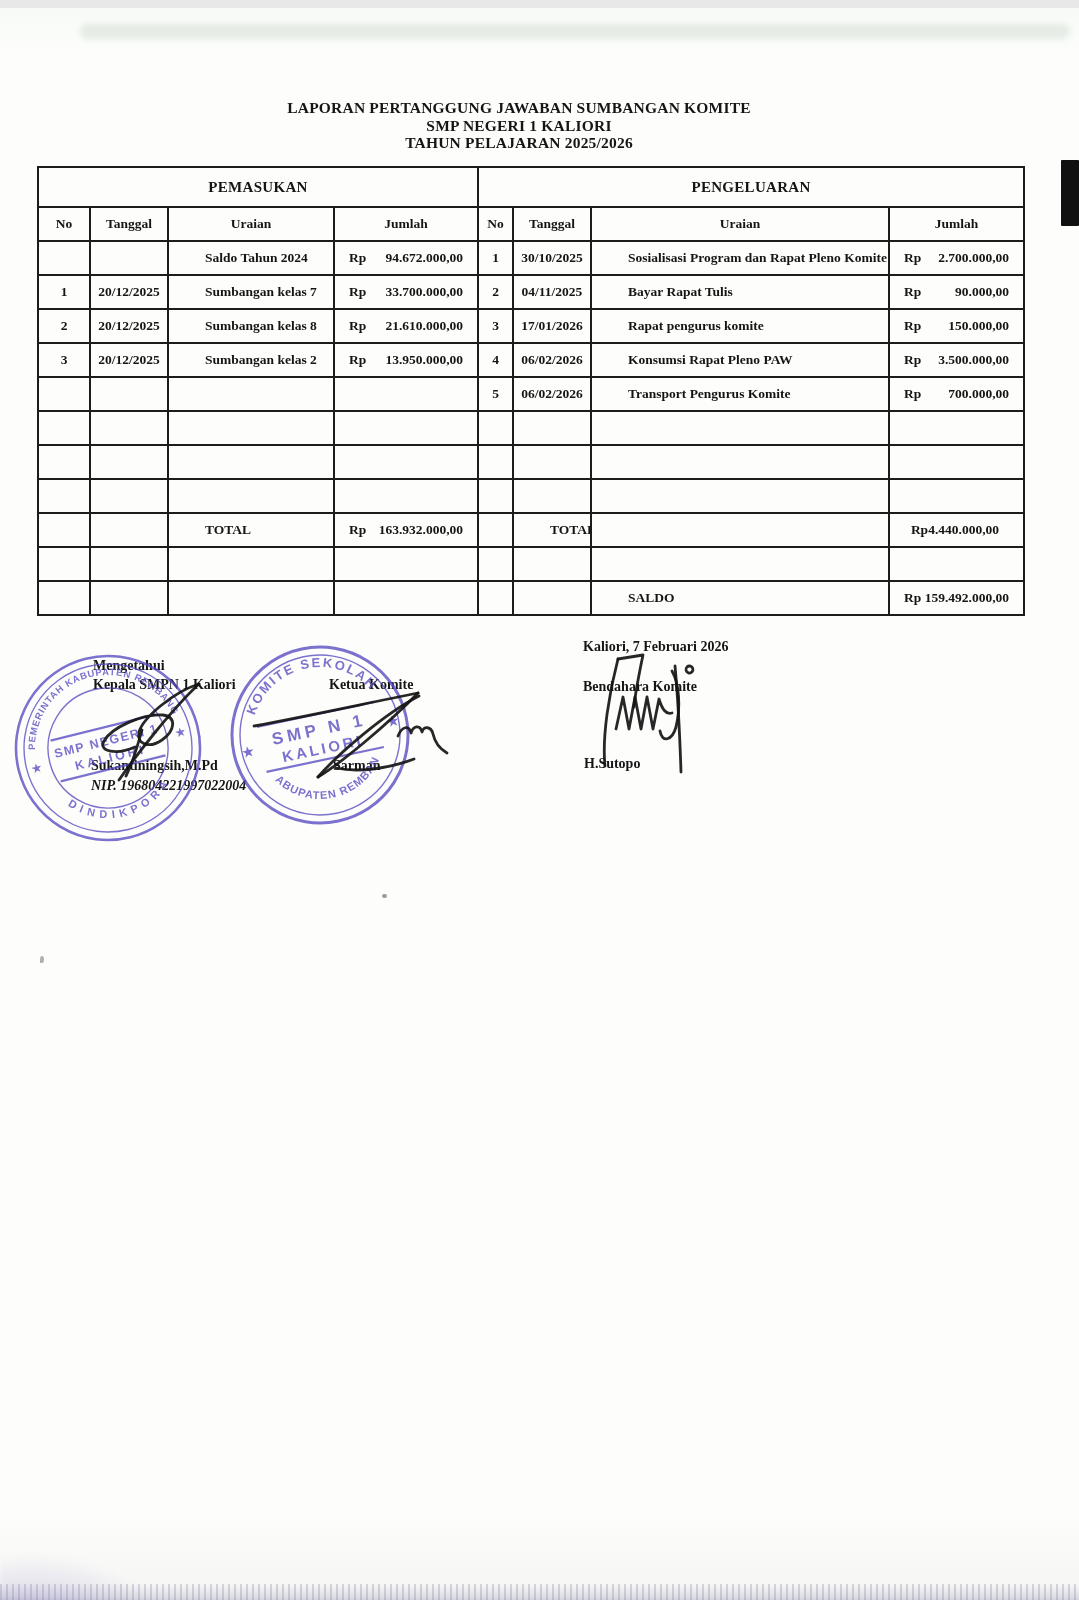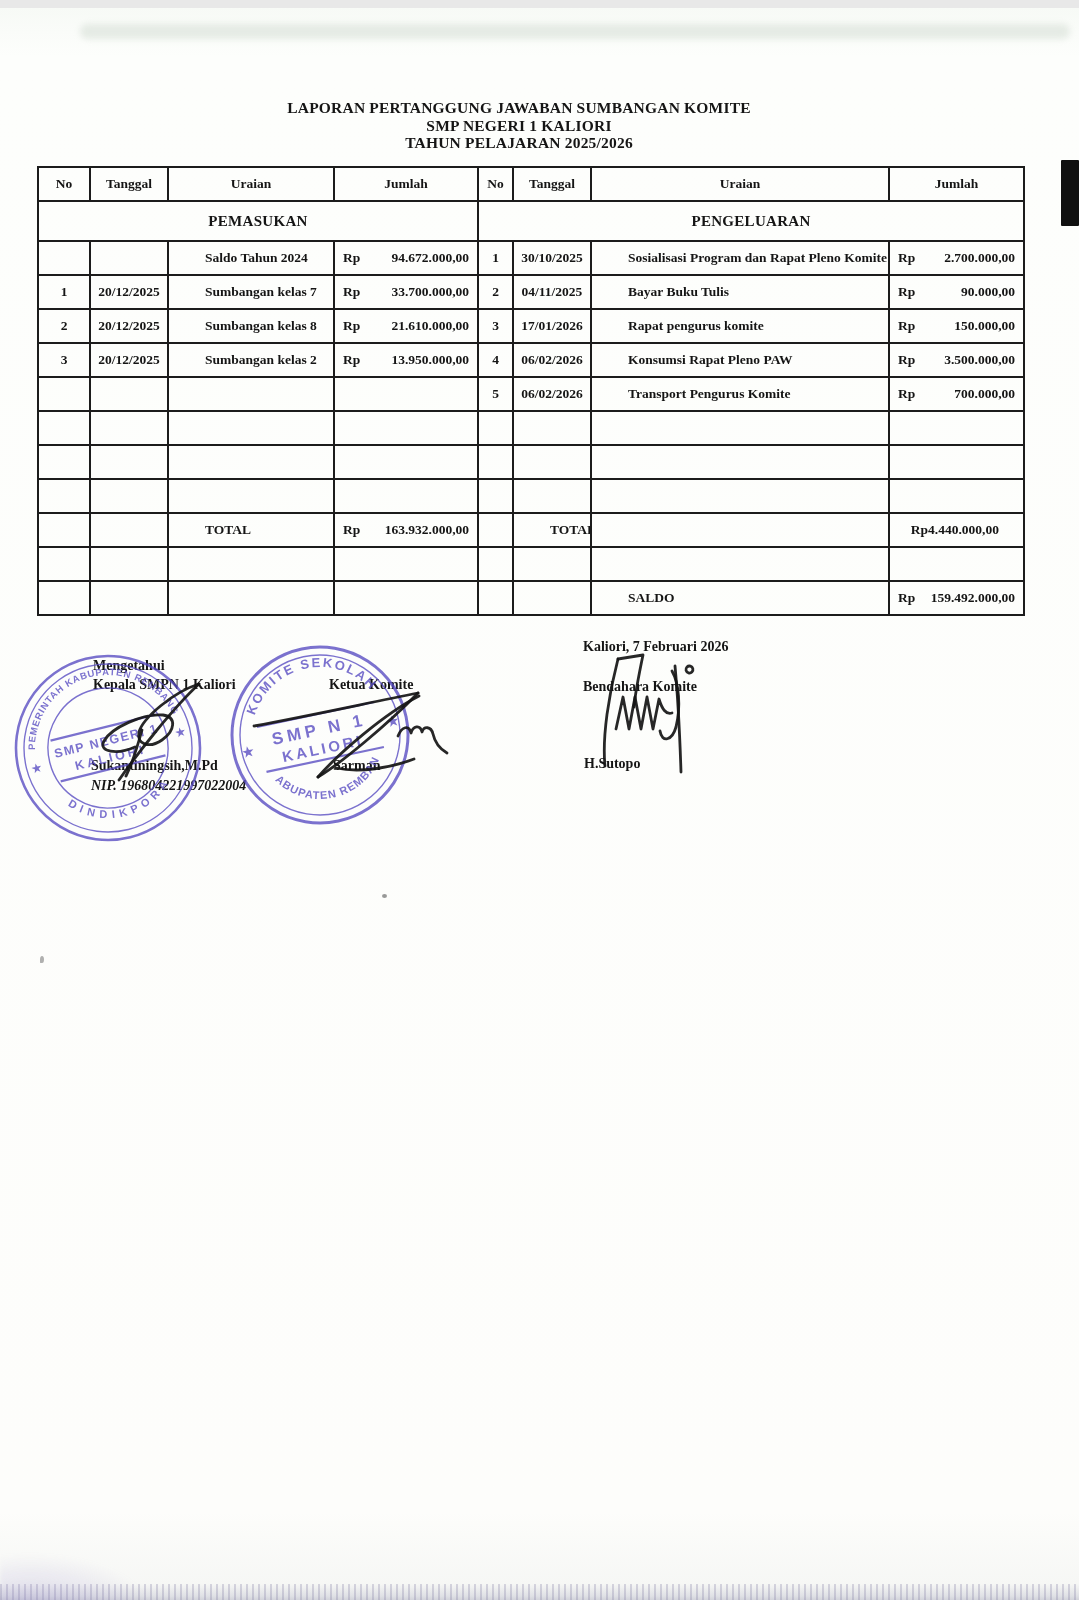--- a/index.html
+++ b/index.html
@@ -26,21 +26,21 @@
 
   
   table.ledger{position:absolute;left:37px;top:158px;width:986px;border-collapse:collapse;table-layout:fixed;}
   .ledger th,.ledger td{border:2px solid var(--border,#1c1c1c);font-weight:bold;overflow:hidden;white-space:nowrap;}
   .ledger th.sec{height:36px;font-size:15px;letter-spacing:.3px;}
   .ledger th.colh{height:30px;font-size:13.5px;}
   .ledger td{height:32px;font-size:13.5px;padding:0 7px;}
   td.al-c{text-align:center;padding:0 2px;}
   td.al-l{text-align:left;padding-left:36px;}
   td.al-r{text-align:right;padding-right:24px;}
-  td.al-amt{padding:0 8px;}
+  td.al-amt{padding:0 14px;}
   .amtwrap{display:flex;justify-content:space-between;align-items:center;}
 
   
   .sigtext{position:absolute;font-weight:bold;font-size:14px;white-space:nowrap;}
 
   
   svg.stamp{position:absolute;opacity:.78;}
   svg.stamp text{font-family:"Liberation Sans", sans-serif;font-weight:bold;fill:var(--stamp,#574bc2);}
   svg.stamp .ring{fill:none;stroke:var(--stamp,#574bc2);}
   svg.stamp line{stroke:var(--stamp,#574bc2);stroke-width:2.2;}
@@ -71,33 +71,33 @@
         <col style="width:78px">
         <col style="width:166px">
         <col style="width:144px">
       <col style="width:35px">
         <col style="width:78px">
         <col style="width:298px">
         <col style="width:135px">
     </colgroup>
     <thead>
       <tr>
+        <th class="sec" colspan="4">PEMASUKAN</th>
+        <th class="sec" colspan="4">PENGELUARAN</th>
+      </tr>
+      <tr>
         <th class="colh">No</th>
         <th class="colh">Tanggal</th>
         <th class="colh">Uraian</th>
         <th class="colh">Jumlah</th>
         <th class="colh">No</th>
         <th class="colh">Tanggal</th>
         <th class="colh">Uraian</th>
         <th class="colh">Jumlah</th>
       </tr>
-      <tr>
-        <th class="sec" colspan="4">PEMASUKAN</th>
-        <th class="sec" colspan="4">PENGELUARAN</th>
-      </tr>
     </thead>
     <tbody>
         <tr>
           <td class="al-c"></td>
           <td class="al-c"></td>
           <td class="al-l">Saldo Tahun 2024</td>
           <td class="al-amt">
             <div class="amtwrap">
               <span>Rp</span>
               <span>94.672.000,00</span>
@@ -118,21 +118,21 @@
           <td class="al-c">20/12/2025</td>
           <td class="al-l">Sumbangan kelas 7</td>
           <td class="al-amt">
             <div class="amtwrap">
               <span>Rp</span>
               <span>33.700.000,00</span>
             </div>
           </td>
           <td class="al-c">2</td>
           <td class="al-c">04/11/2025</td>
-          <td class="al-l">Bayar Buku Tulis</td>
+          <td class="al-l">Bayar Rapat Tulis</td>
           <td class="al-amt">
             <div class="amtwrap">
               <span>Rp</span>
               <span>90.000,00</span>
             </div>
           </td>
         </tr>
         <tr>
           <td class="al-c">2</td>
           <td class="al-c">20/12/2025</td>

